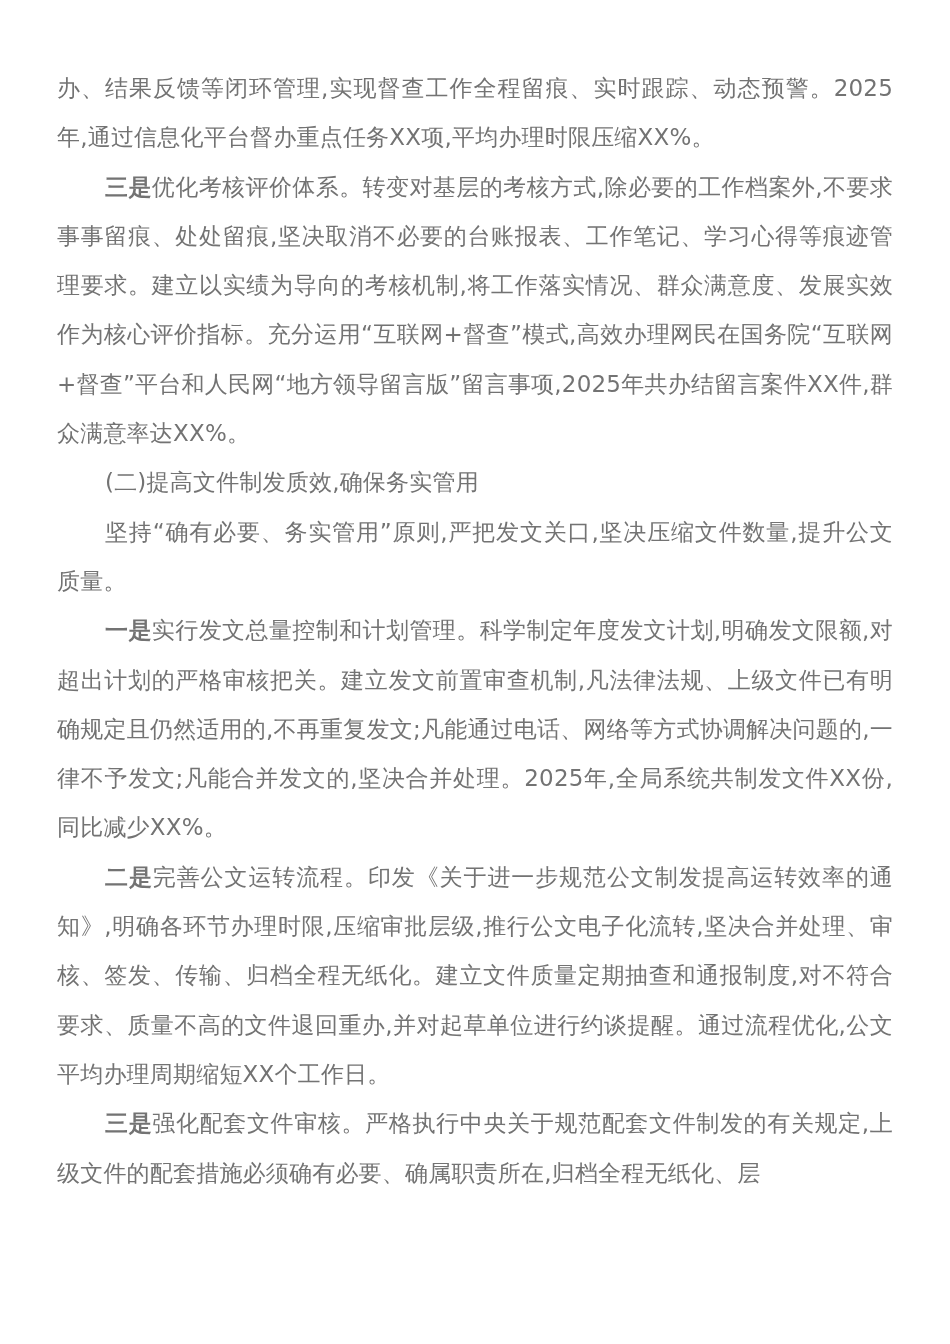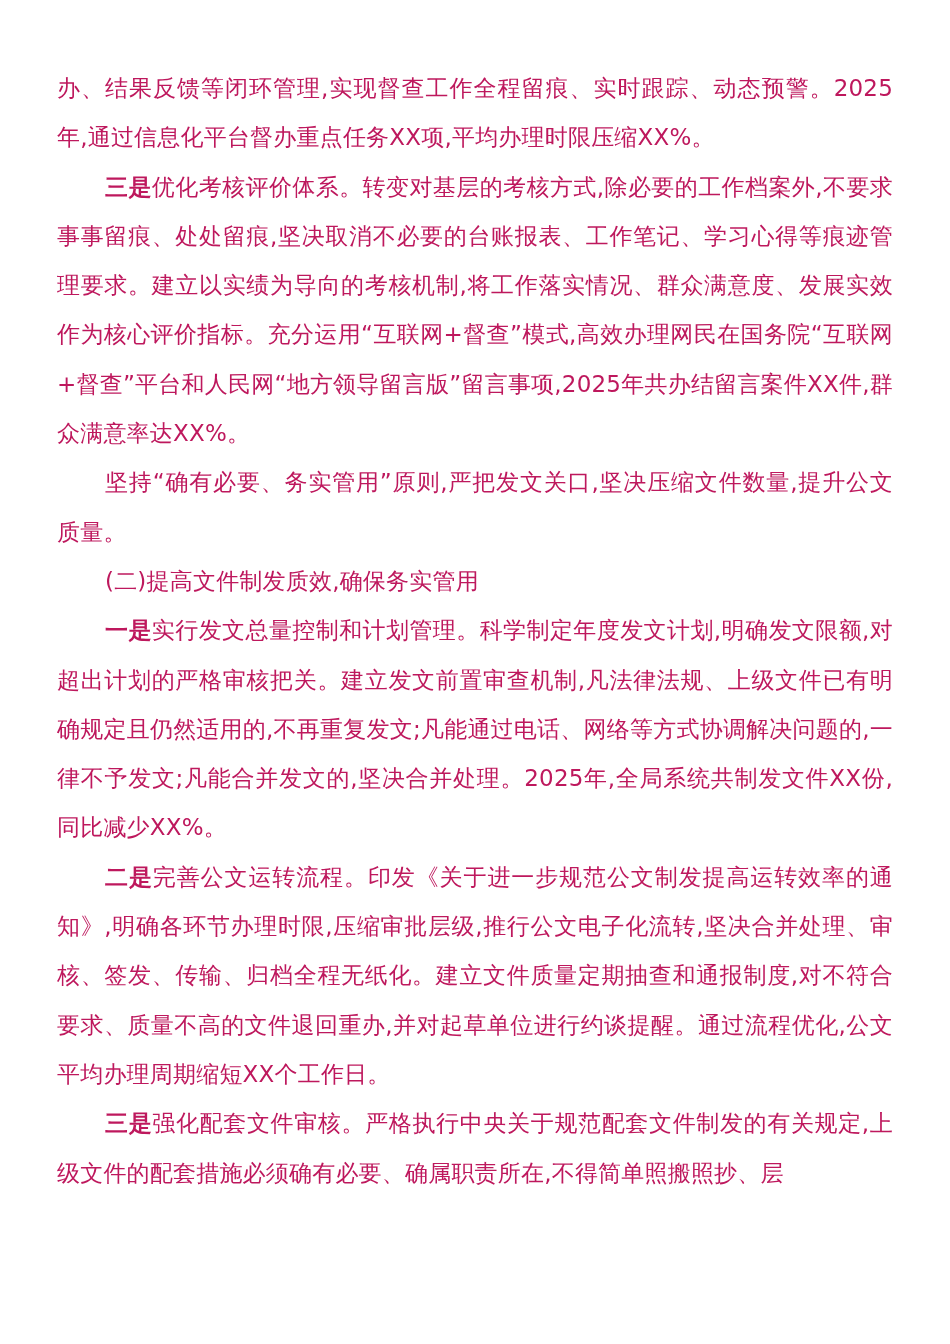--- a/index.html
+++ b/index.html
@@ -14,21 +14,21 @@
     position: relative;
   }
   .page {
     position: absolute;
     left: 57px;
     top: 64px;
     width: 836px;
     font-family: "DejaVu Sans", "Liberation Sans", sans-serif;
     font-size: 23px;
     line-height: 49.3px;
-    color: #be185d;
+    color: #737373;
     text-align: justify;
     text-justify: inter-character;
     letter-spacing: 0.2px;
   }
   .para {
     margin: 0;
     padding: 0;
   }
   .indent {
     text-indent: 48px;
@@ -47,33 +47,33 @@
 <div class="page">
 
   <p class="para">
     <span>办、结果反馈等闭环管理,实现督查工作全程留痕、实时跟踪、动态预警。2025年,通过信息化平台督办重点任务XX项,平均办理时限压缩XX%。</span>
   </p>
 
   <p class="para indent">
     <span class="lead">三是</span><span>优化考核评价体系。转变对基层的考核方式,除必要的工作档案外,不要求事事留痕、处处留痕,坚决取消不必要的台账报表、工作笔记、学习心得等痕迹管理要求。建立以实绩为导向的考核机制,将工作落实情况、群众满意度、发展实效作为核心评价指标。充分运用“互联网+督查”模式,高效办理网民在国务院“互联网+督查”平台和人民网“地方领导留言版”留言事项,2025年共办结留言案件XX件,群众满意率达XX%。</span>
   </p>
 
+  <p class="para heading">
+    <span>(二)提高文件制发质效,确保务实管用</span>
+  </p>
+
   <p class="para indent">
     <span>坚持“确有必要、务实管用”原则,严把发文关口,坚决压缩文件数量,提升公文质量。</span>
-  </p>
-
-  <p class="para heading">
-    <span>(二)提高文件制发质效,确保务实管用</span>
   </p>
 
   <p class="para indent">
     <span class="lead">一是</span><span>实行发文总量控制和计划管理。科学制定年度发文计划,明确发文限额,对超出计划的严格审核把关。建立发文前置审查机制,凡法律法规、上级文件已有明确规定且仍然适用的,不再重复发文;凡能通过电话、网络等方式协调解决问题的,一律不予发文;凡能合并发文的,坚决合并处理。2025年,全局系统共制发文件XX份,同比减少XX%。</span>
   </p>
 
   <p class="para indent">
     <span class="lead">二是</span><span>完善公文运转流程。印发《关于进一步规范公文制发提高运转效率的通知》,明确各环节办理时限,压缩审批层级,推行公文电子化流转,坚决合并处理、审核、签发、传输、归档全程无纸化。建立文件质量定期抽查和通报制度,对不符合要求、质量不高的文件退回重办,并对起草单位进行约谈提醒。通过流程优化,公文平均办理周期缩短XX个工作日。</span>
   </p>
 
   <p class="para indent">
-    <span class="lead">三是</span><span>强化配套文件审核。严格执行中央关于规范配套文件制发的有关规定,上级文件的配套措施必须确有必要、确属职责所在,不得简单照搬照抄、层</span>
+    <span class="lead">三是</span><span>强化配套文件审核。严格执行中央关于规范配套文件制发的有关规定,上级文件的配套措施必须确有必要、确属职责所在,归档全程无纸化、层</span>
   </p>
 
 </div>
 
 </body></html>

